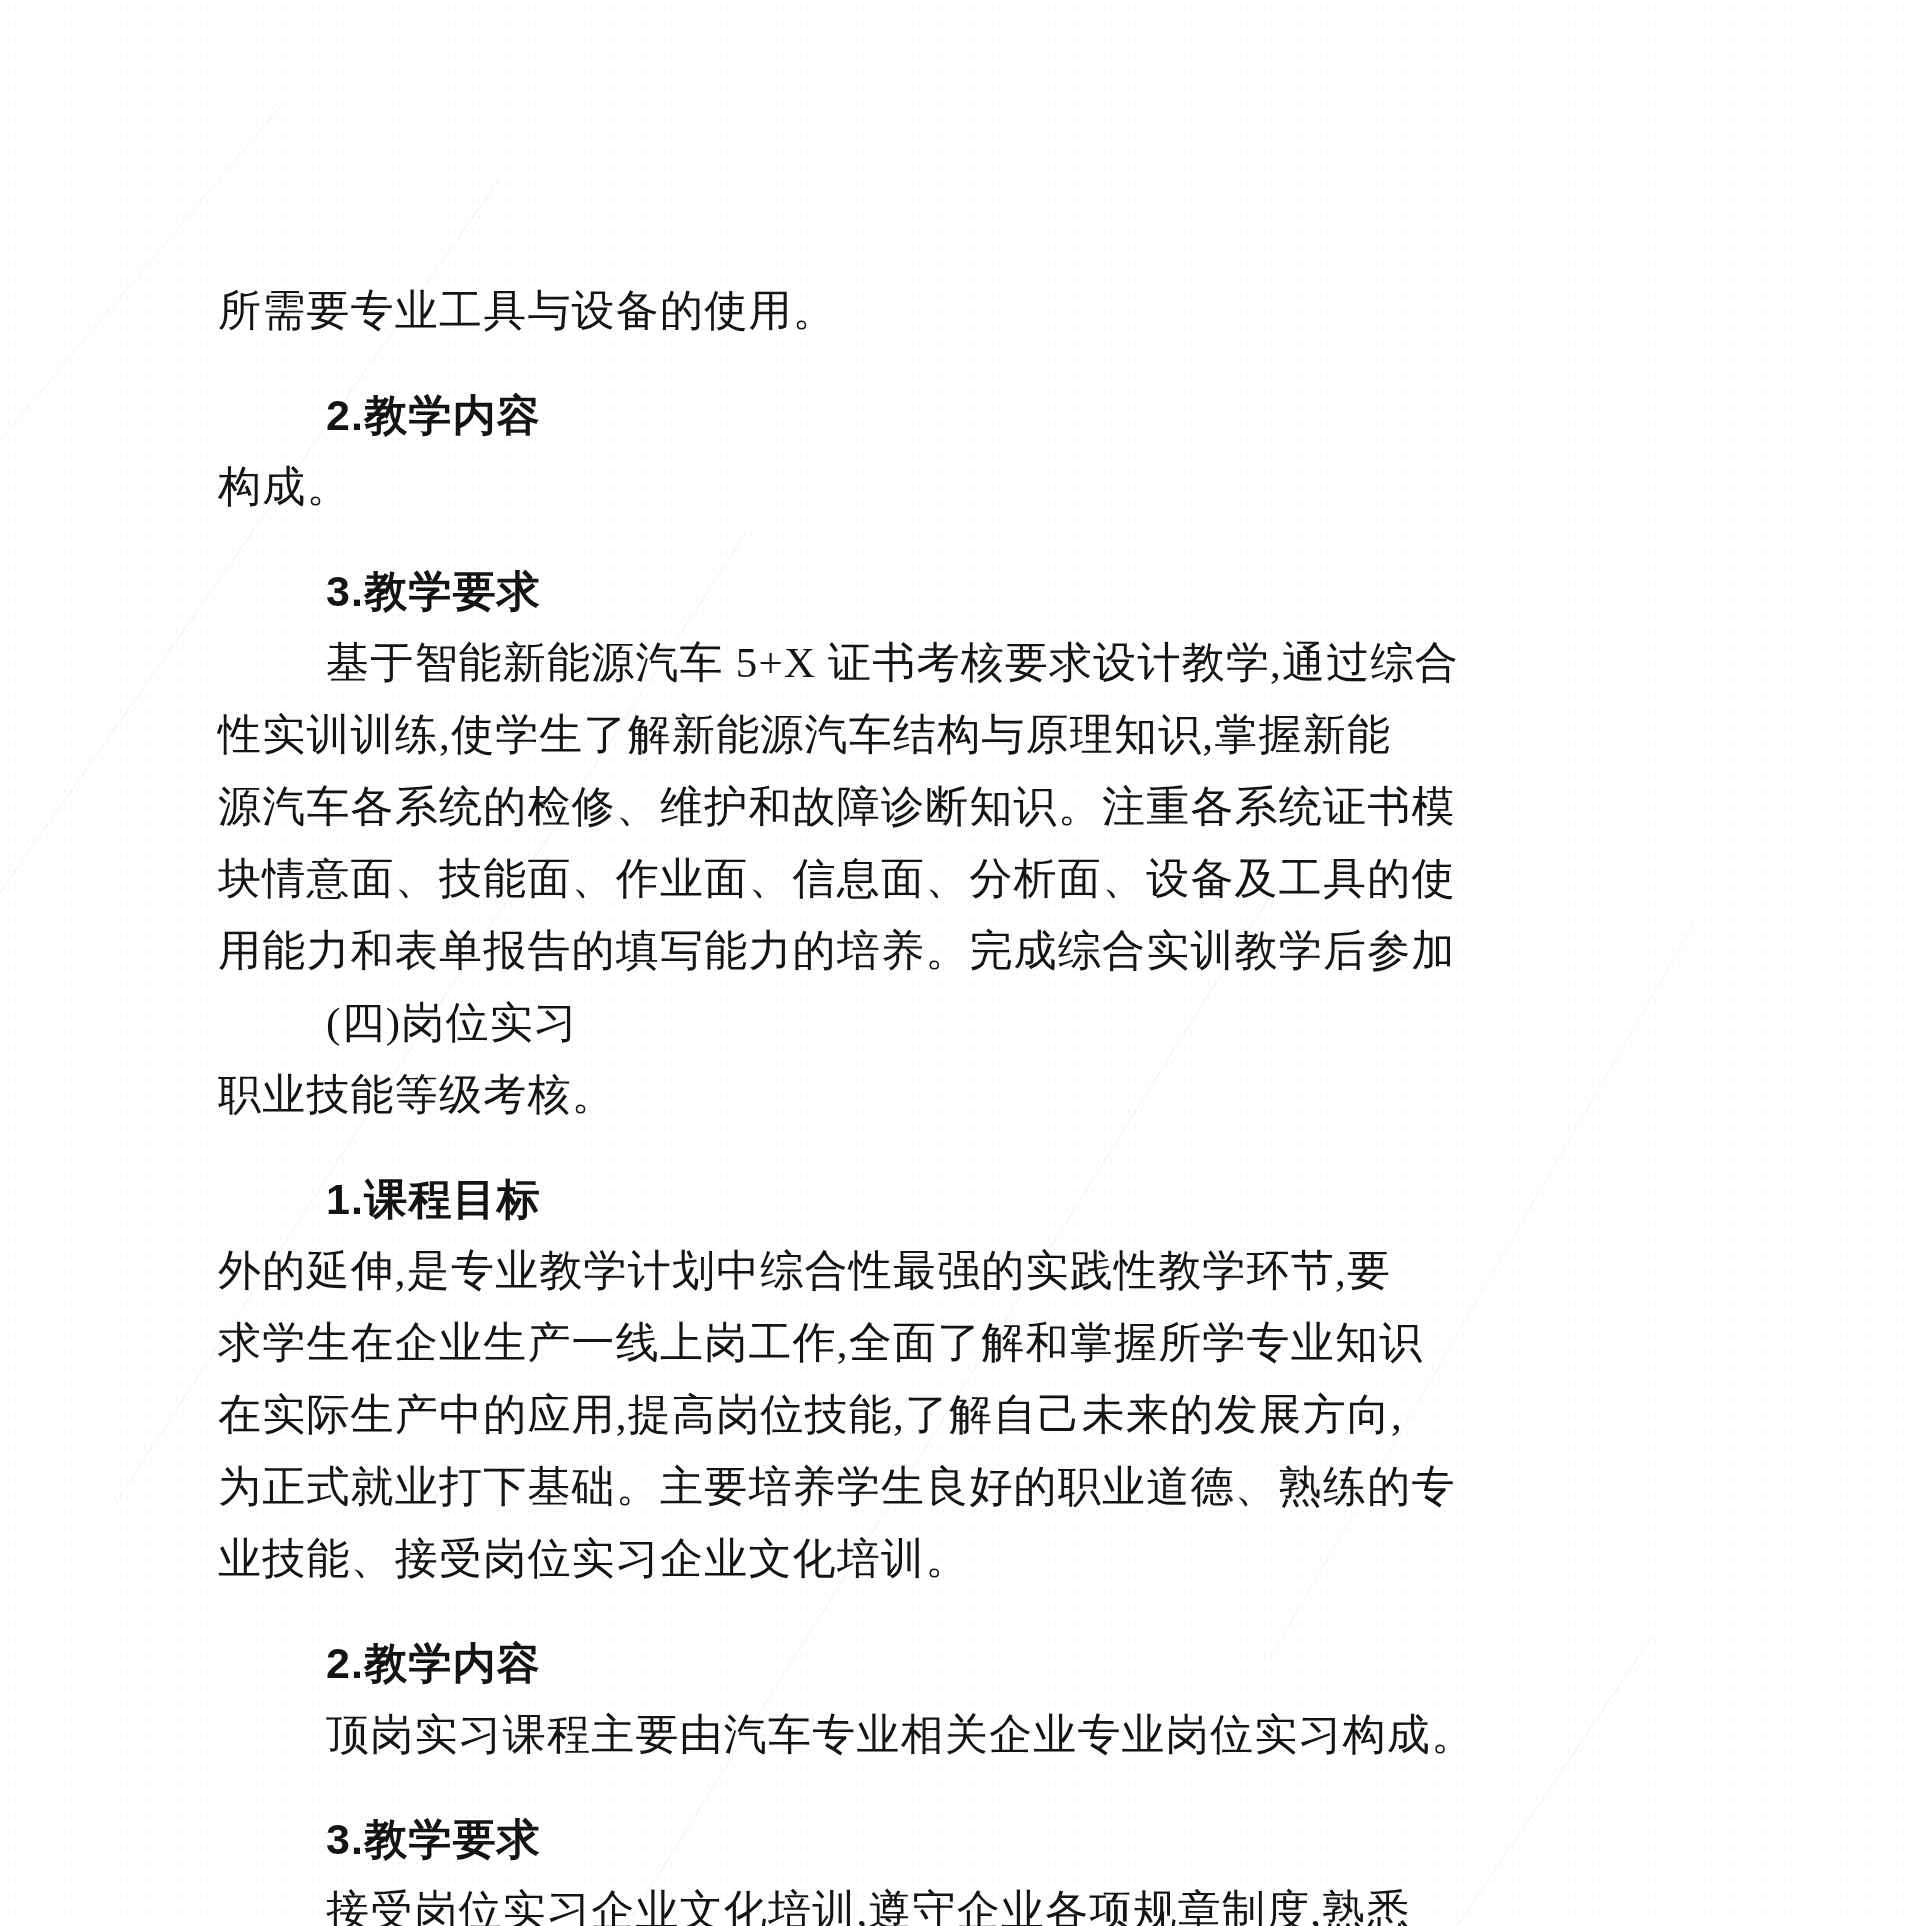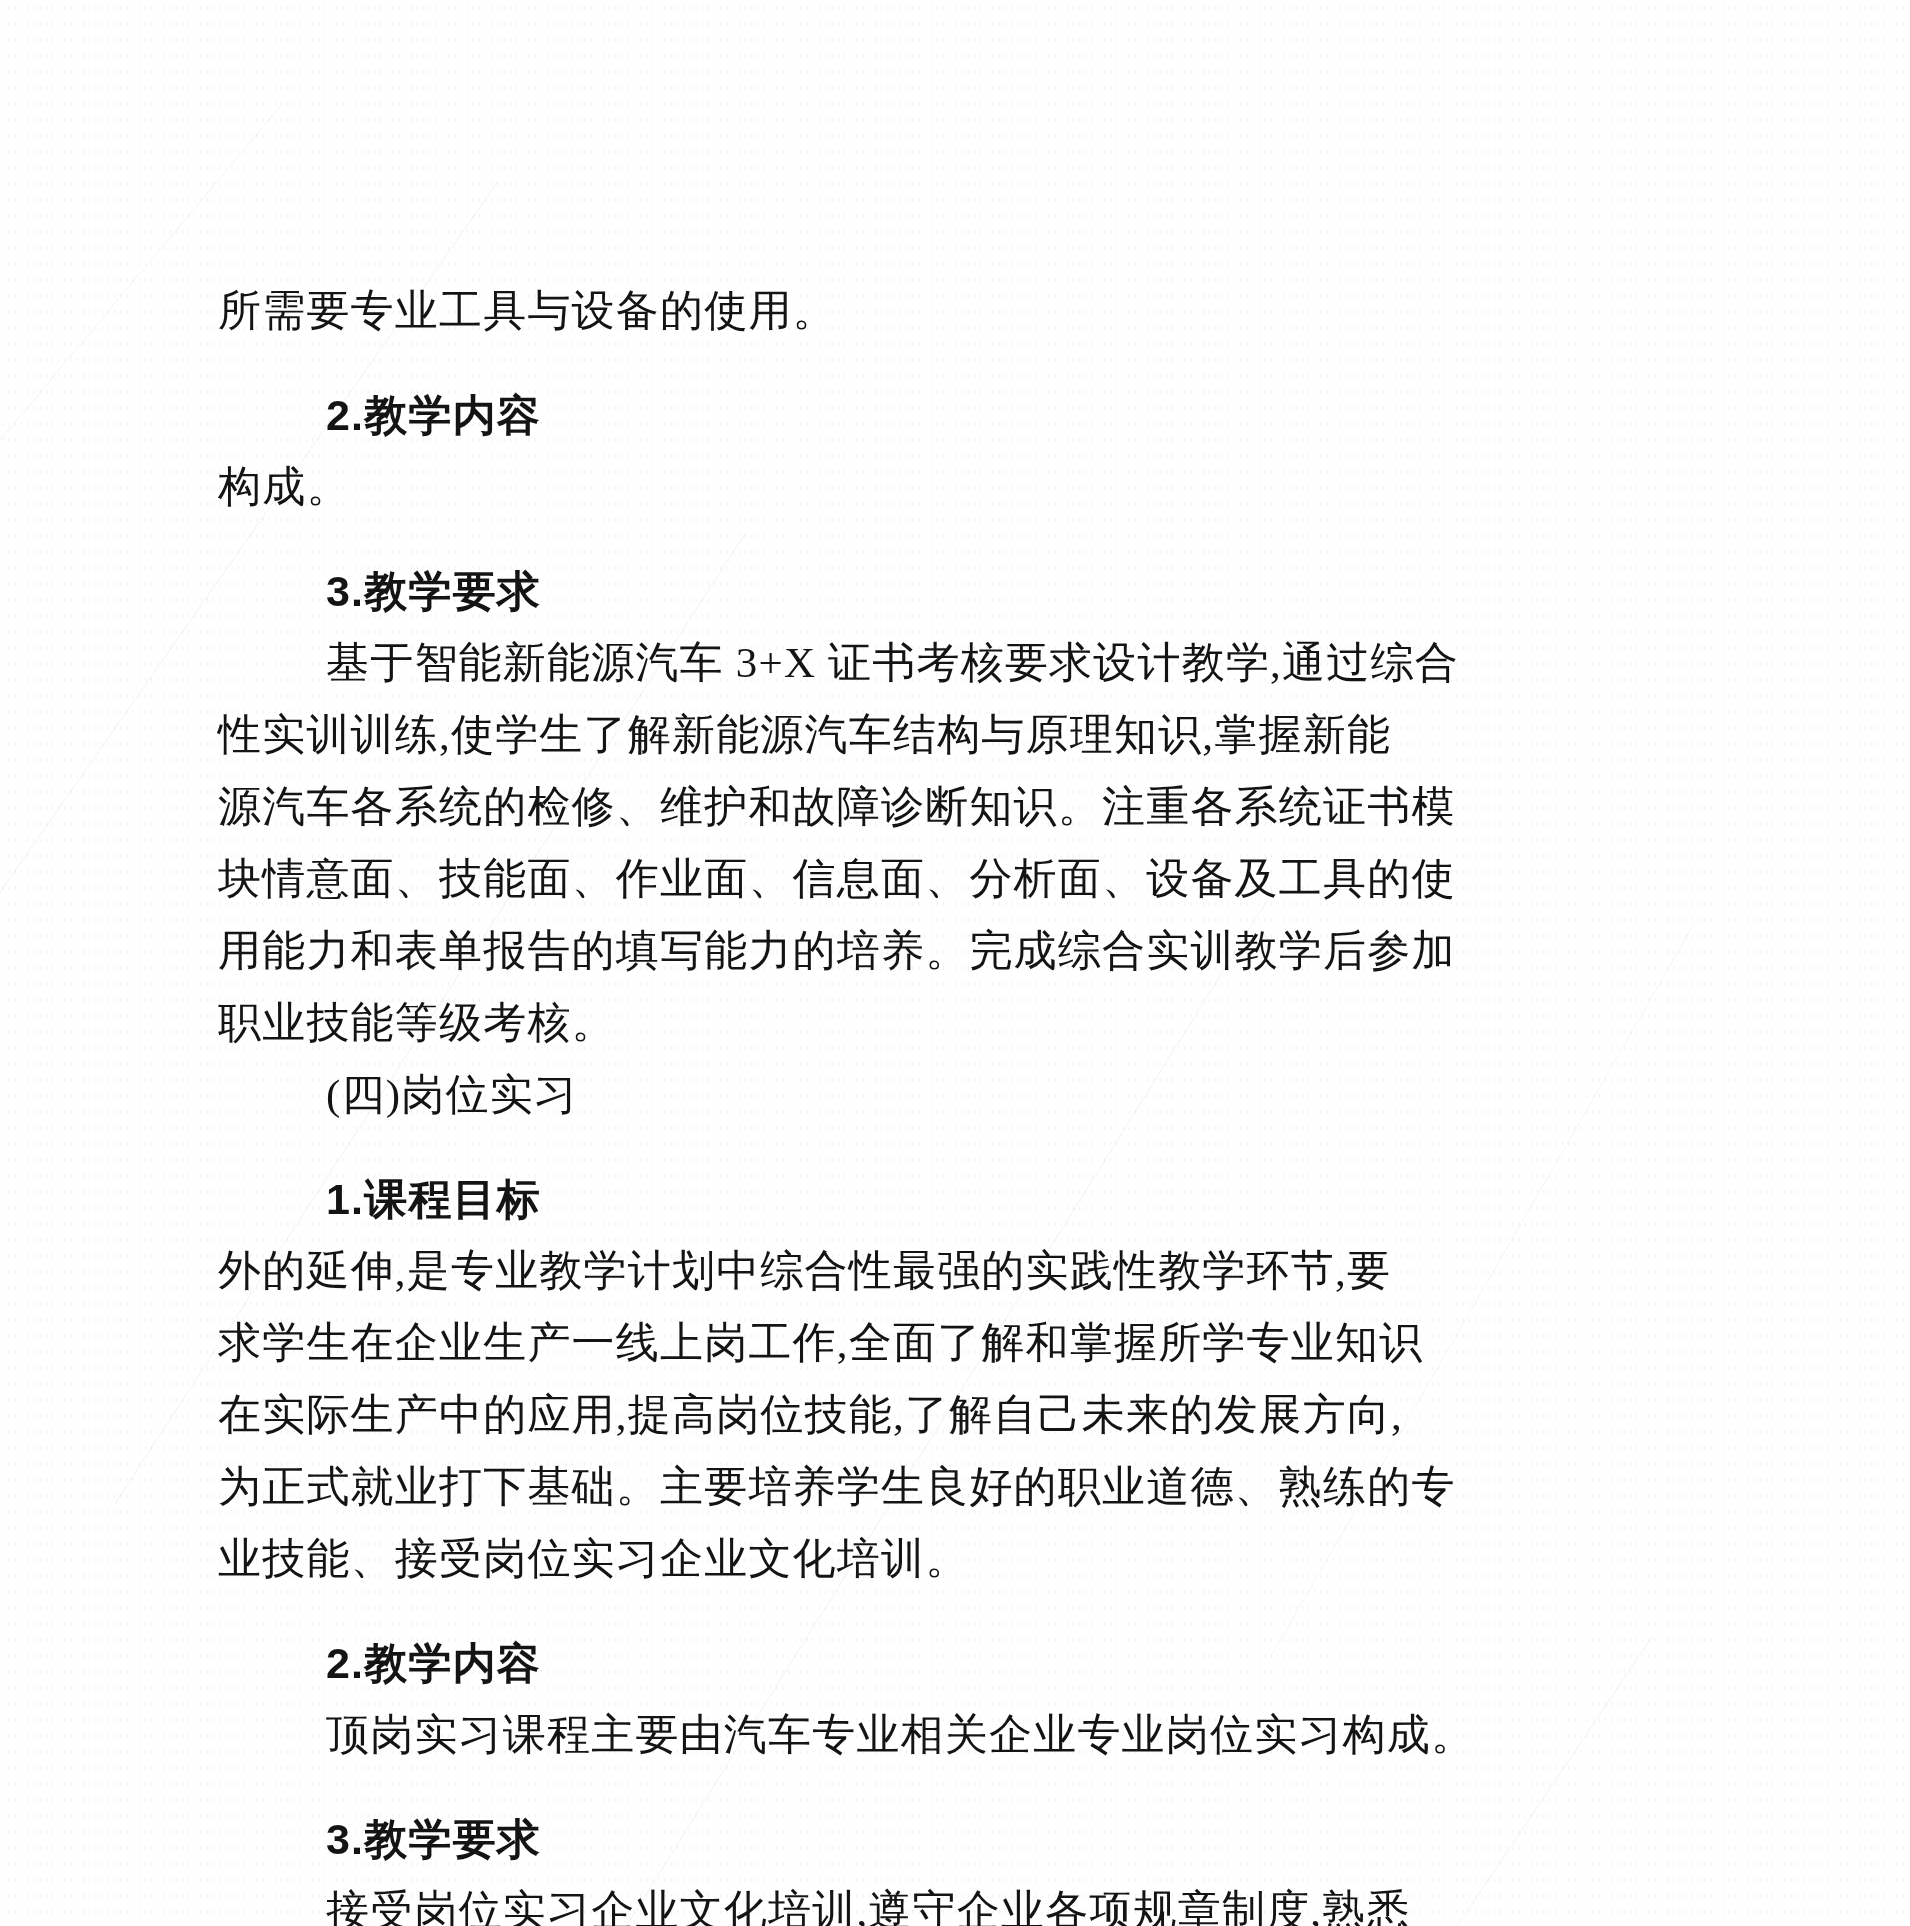--- a/index.html
+++ b/index.html
@@ -69,27 +69,27 @@
   <div class="diag d3"></div>
   <div class="diag d4"></div>
   <div class="diag d5"></div>
   <div class="diag d6"></div>
 
   <div class="doc-body">
       <div class="line">所需要专业工具与设备的使用。</div>
       <div class="line indent bold">2.教学内容</div>
       <div class="line">构成。</div>
       <div class="line indent bold">3.教学要求</div>
-      <div class="line indent">基于智能新能源汽车 3+X 证书考核要求设计教学,通过综合</div>
+      <div class="line indent">基于智能新能源汽车 5+X 证书考核要求设计教学,通过综合</div>
       <div class="line">性实训训练,使学生了解新能源汽车结构与原理知识,掌握新能</div>
       <div class="line">源汽车各系统的检修、维护和故障诊断知识。注重各系统证书模</div>
       <div class="line">块情意面、技能面、作业面、信息面、分析面、设备及工具的使</div>
       <div class="line">用能力和表单报告的填写能力的培养。完成综合实训教学后参加</div>
+      <div class="line indent">(四)岗位实习</div>
       <div class="line">职业技能等级考核。</div>
-      <div class="line indent">(四)岗位实习</div>
       <div class="line indent bold">1.课程目标</div>
       <div class="line">外的延伸,是专业教学计划中综合性最强的实践性教学环节,要</div>
       <div class="line">求学生在企业生产一线上岗工作,全面了解和掌握所学专业知识</div>
       <div class="line">在实际生产中的应用,提高岗位技能,了解自己未来的发展方向,</div>
       <div class="line">为正式就业打下基础。主要培养学生良好的职业道德、熟练的专</div>
       <div class="line">业技能、接受岗位实习企业文化培训。</div>
       <div class="line indent bold">2.教学内容</div>
       <div class="line indent">顶岗实习课程主要由汽车专业相关企业专业岗位实习构成。</div>
       <div class="line indent bold">3.教学要求</div>
       <div class="line indent">接受岗位实习企业文化培训,遵守企业各项规章制度,熟悉</div>

